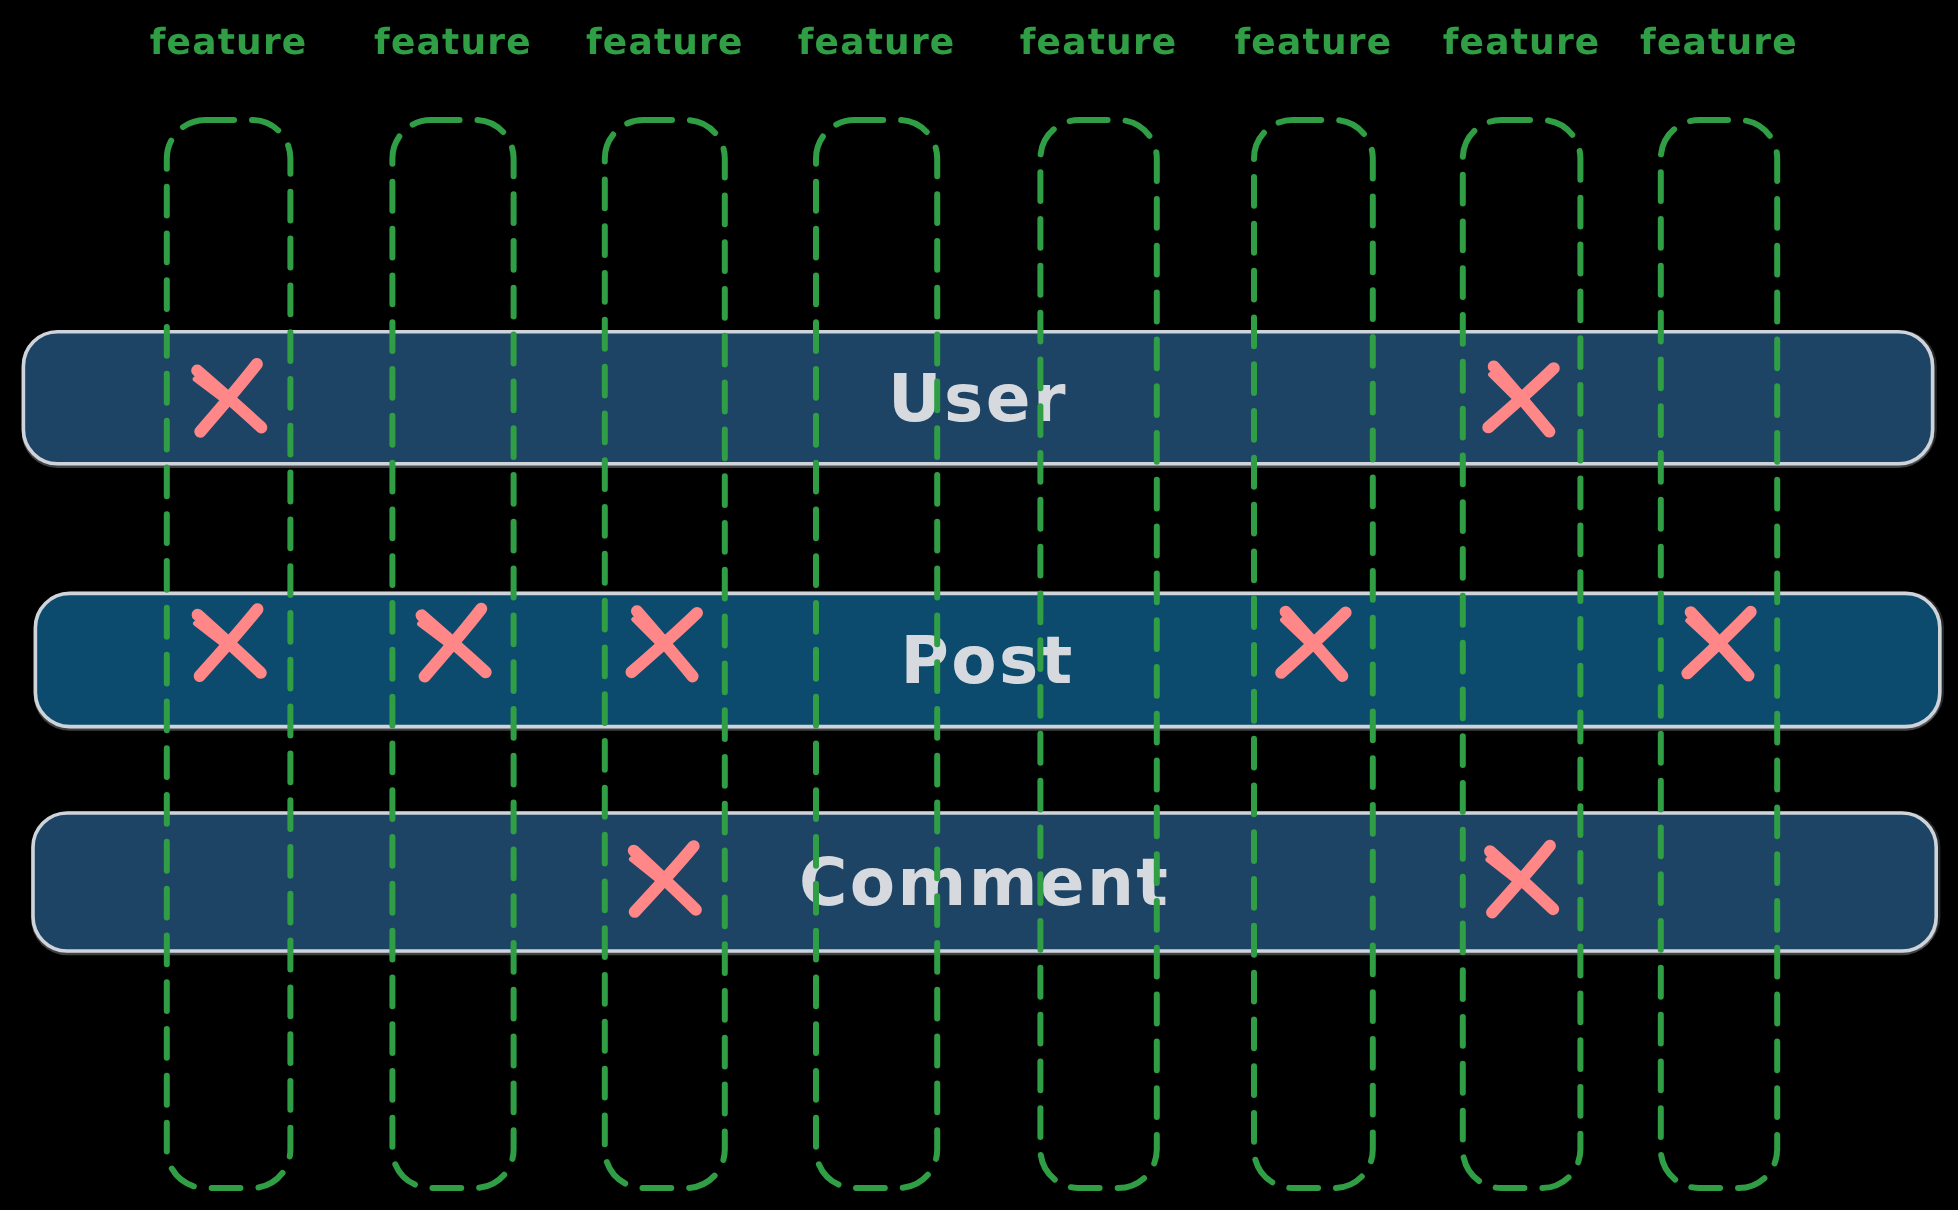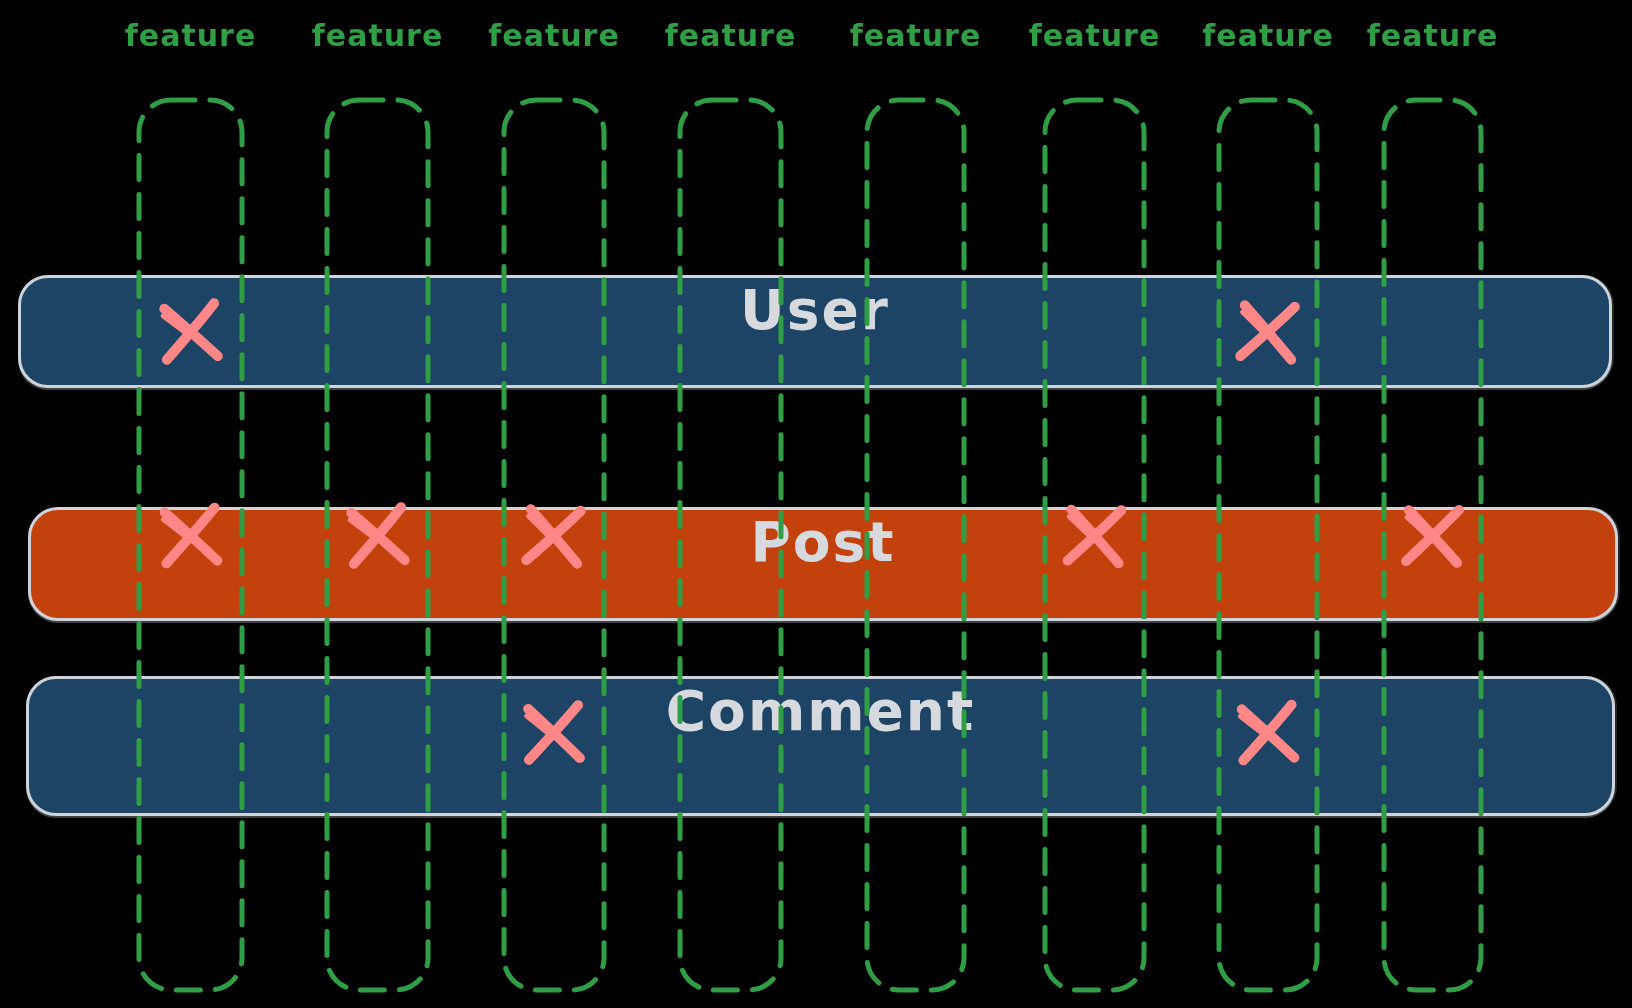--- a/index.html
+++ b/index.html
@@ -34,21 +34,21 @@
     font-size: 30px;
     font-weight: bold;
     letter-spacing: 1px;
     white-space: nowrap;
   }
   .entity-row {
     position: absolute;
     box-sizing: border-box;
     border-radius: 30px;
     display: flex;
-    align-items: flex-start;
+    align-items: center;
     justify-content: center;
     
     box-shadow: 0 2px 0 rgba(206,212,218,0.30), 2px 0 0 rgba(206,212,218,0.18);
   }
   .entity-label {
     font-size: 55px;
     font-weight: bold;
     letter-spacing: 2px;
     white-space: nowrap;
   }
@@ -69,24 +69,24 @@
       <div class="feature-label" style="left: 730.5px; top: 18px; color: rgb(47, 158, 68);">feature</div>
       <div class="feature-label" style="left: 915.5px; top: 18px; color: rgb(47, 158, 68);">feature</div>
       <div class="feature-label" style="left: 1094.5px; top: 18px; color: rgb(47, 158, 68);">feature</div>
       <div class="feature-label" style="left: 1268px; top: 18px; color: rgb(47, 158, 68);">feature</div>
       <div class="feature-label" style="left: 1432.5px; top: 18px; color: rgb(47, 158, 68);">feature</div>
     </div>
   <div class="layer rows-layer" id="rows-layer">
       <div class="entity-row" style="left: 18px; top: 275px; width: 1594px; height: 113px; background: rgb(29, 67, 101); border: 3.5px solid rgb(206, 212, 218);">
         <span class="entity-label" style="color: rgb(214, 218, 222);">User</span>
       </div>
-      <div class="entity-row" style="left: 28px; top: 507px; width: 1590px; height: 114px; background: #c2410c; border: 3.5px solid rgb(206, 212, 218);">
+      <div class="entity-row" style="left: 28px; top: 493px; width: 1590px; height: 114px; background: #0c4a6e; border: 3.5px solid rgb(206, 212, 218);">
         <span class="entity-label" style="color: rgb(214, 218, 222);">Post</span>
       </div>
-      <div class="entity-row" style="left: 26px; top: 676px; width: 1589px; height: 140px; background: rgb(29, 67, 101); border: 3.5px solid rgb(206, 212, 218);">
+      <div class="entity-row" style="left: 26px; top: 676px; width: 1589px; height: 118px; background: rgb(29, 67, 101); border: 3.5px solid rgb(206, 212, 218);">
         <span class="entity-label" style="color: rgb(214, 218, 222);">Comment</span>
       </div>
     </div>
   <svg class="layer columns-layer" id="columns-layer" width="1632" height="1008" viewBox="0 0 1632 1008" xmlns="http://www.w3.org/2000/svg">
       <rect x="139" y="100" width="103" height="890" rx="32" fill="none" stroke="#2f9e44" stroke-width="5" stroke-dasharray="24 15" stroke-linecap="round"></rect>
       <rect x="327" y="100" width="101" height="890" rx="32" fill="none" stroke="#2f9e44" stroke-width="5" stroke-dasharray="24 15" stroke-linecap="round"></rect>
       <rect x="504" y="100" width="100" height="890" rx="32" fill="none" stroke="#2f9e44" stroke-width="5" stroke-dasharray="24 15" stroke-linecap="round"></rect>
       <rect x="680" y="100" width="101" height="890" rx="32" fill="none" stroke="#2f9e44" stroke-width="5" stroke-dasharray="24 15" stroke-linecap="round"></rect>
       <rect x="867" y="100" width="97" height="890" rx="32" fill="none" stroke="#2f9e44" stroke-width="5" stroke-dasharray="24 15" stroke-linecap="round"></rect>
       <rect x="1045" y="100" width="99" height="890" rx="32" fill="none" stroke="#2f9e44" stroke-width="5" stroke-dasharray="24 15" stroke-linecap="round"></rect>

